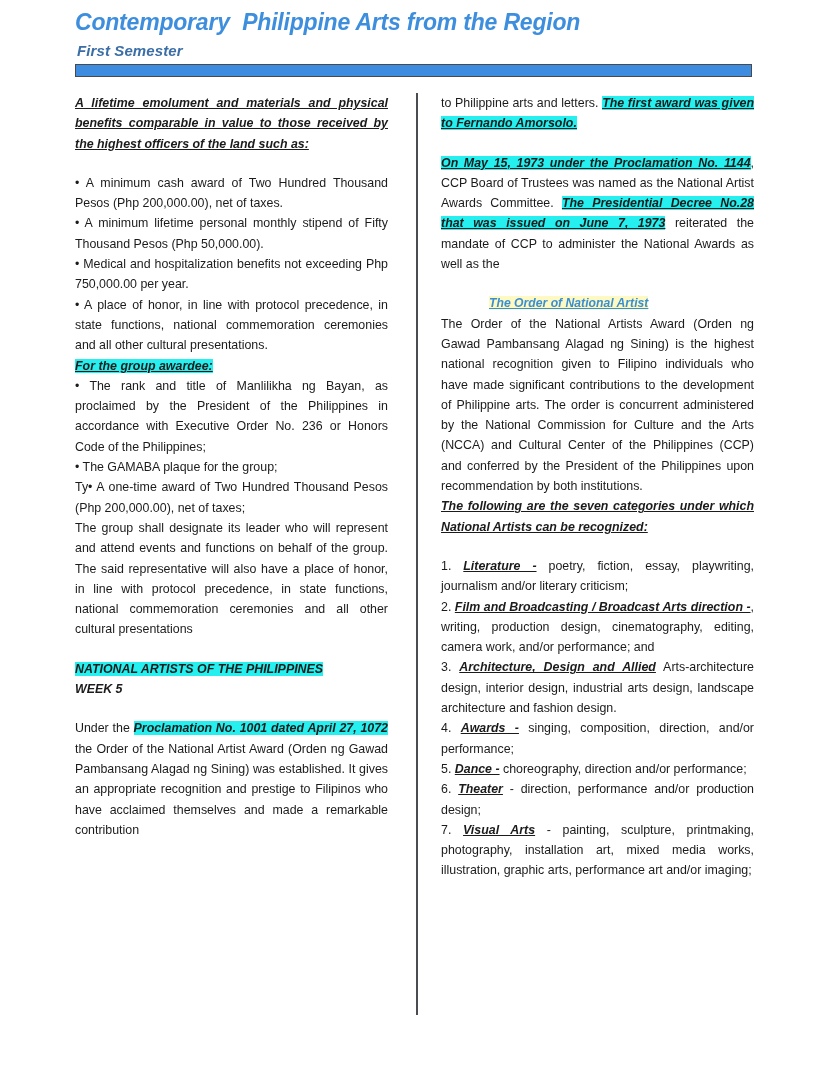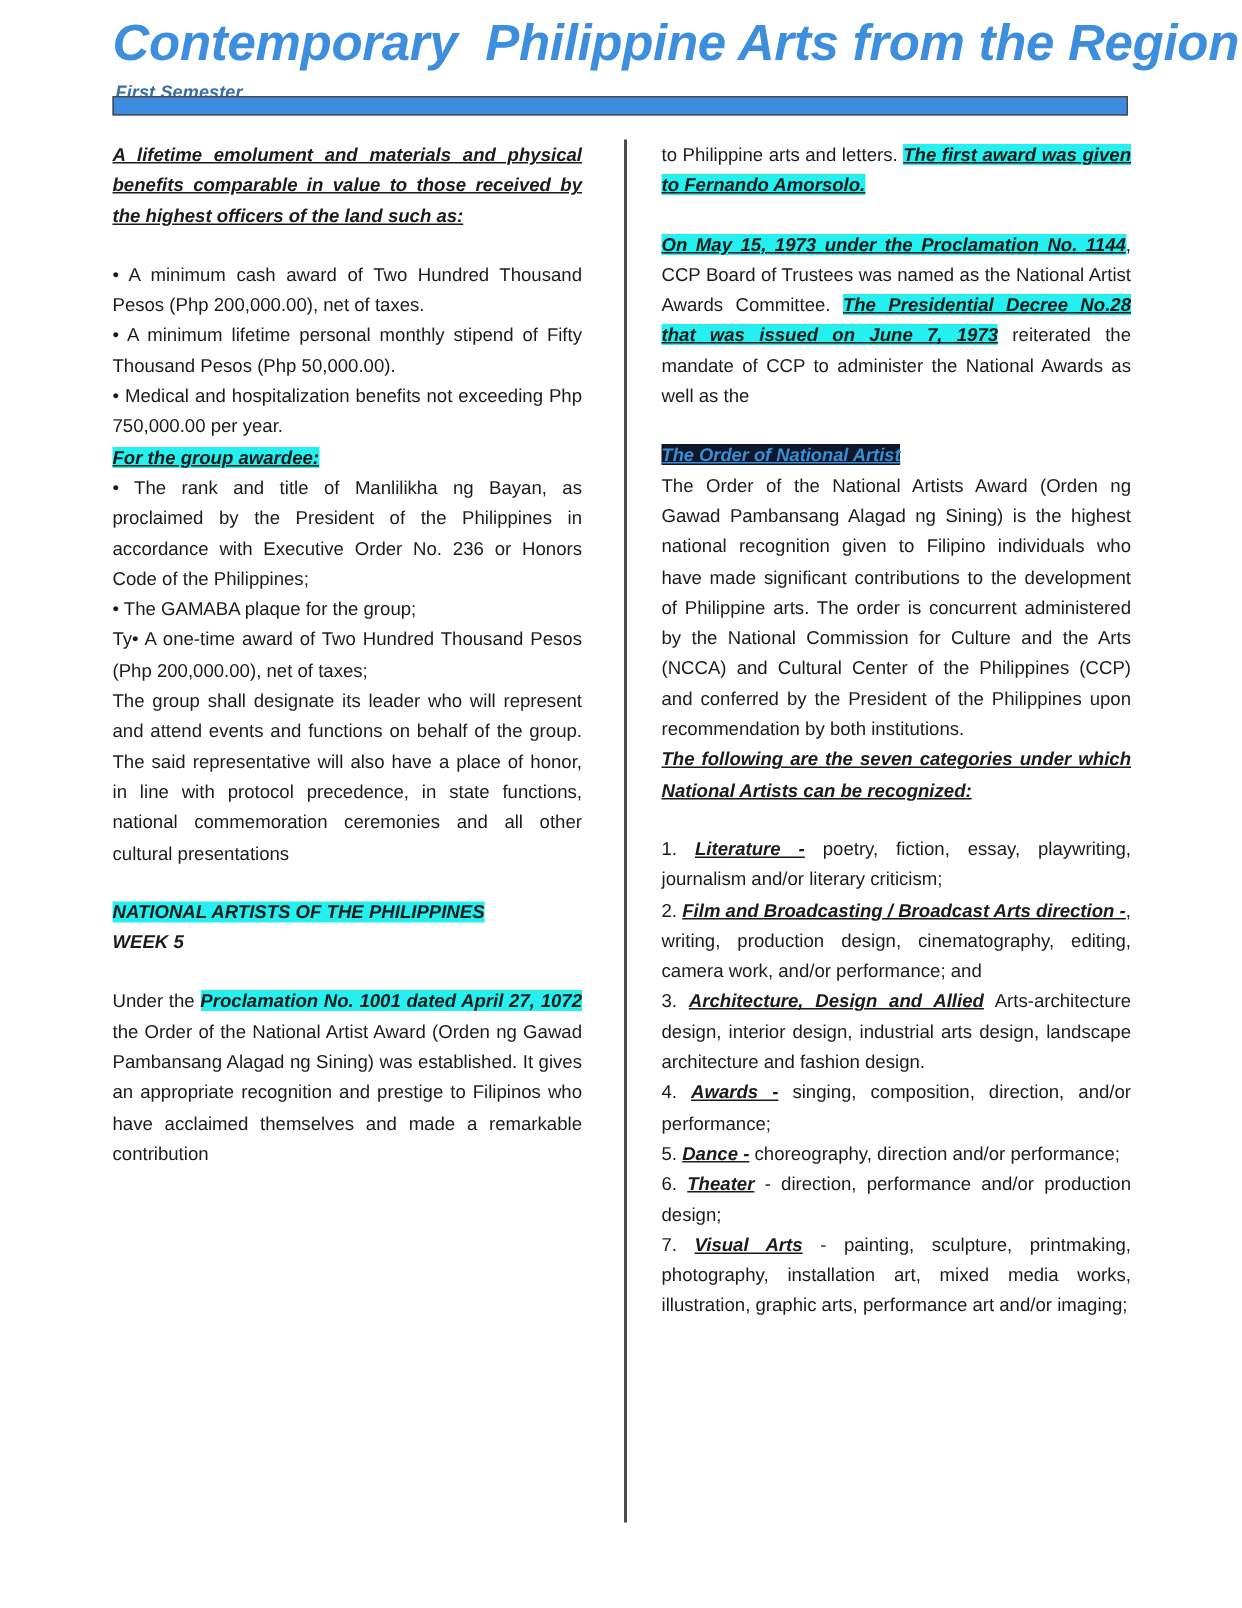--- a/index.html
+++ b/index.html
@@ -23,31 +23,31 @@
   }
 
   
   .header {
     position: absolute;
     left: 75px;
     top: 10px;
     width: 678px;
   }
   .doc-title {
-    font-size: 34px;
+    font-size: 23px;
     font-weight: bold;
     font-style: italic;
     color: #3e8ede;
     letter-spacing: -0.2px;
     line-height: 1.12;
     white-space: pre;
     margin: 0;
   }
   .doc-subtitle {
-    font-size: 12px;
+    font-size: 15px;
     font-weight: bold;
     font-style: italic;
     color: #3a6ea5;
     margin: 6px 0 0 2px;
     letter-spacing: 0.1px;
   }
   .header-bar {
     position: absolute;
     left: 75px;
     top: 64px;
@@ -109,22 +109,23 @@
   .hl {
     background: #26efef;
   }
 
   .blue-head {
     color: #3a8fd4;
     font-weight: bold;
     font-style: italic;
     text-decoration: underline;
     font-size: 12.2px;
-    background: #0f172a;
+    background: #fef9c3;
     display: inline;
+    margin-left: 48px;
   }
 
   
   .run { display: inline; }
 </style>
 </head>
 <body>
 
 <div class="page">
 
@@ -140,20 +141,21 @@
 
     <div class="col col-left">
 
       <p class="bold-ital-ul">A lifetime emolument and materials and physical benefits comparable in value to those received by the highest officers of the land such as:</p>
 
       <div class="spacer"></div>
 
       <p>• A minimum cash award of Two Hundred Thousand Pesos (Php 200,000.00), net of taxes.</p>
       <p>• A minimum lifetime personal monthly stipend of Fifty Thousand Pesos (Php 50,000.00).</p>
       <p>• Medical and hospitalization benefits not exceeding Php 750,000.00 per year.</p>
+      <p>• A place of honor, in line with protocol precedence, in state functions, national commemoration ceremonies and all other cultural presentations.</p>
 
       <p class="nojust"><span class="hl bold-ital-ul">For the group awardee:</span></p>
 
       <p>• The rank and title of Manlilikha ng Bayan, as proclaimed by the President of the Philippines in accordance with Executive Order No. 236 or Honors Code of the Philippines;</p>
       <p>• The GAMABA plaque for the group;</p>
       <p>Ty• A one-time award of Two Hundred Thousand Pesos (Php 200,000.00), net of taxes;</p>
 
       <p>The group shall designate its leader who will represent and attend events and functions on behalf of the group. The said representative will also have a place of honor, in line with protocol precedence, in state functions, national commemoration ceremonies and all other cultural presentations</p>
 
       <div class="spacer"></div>

